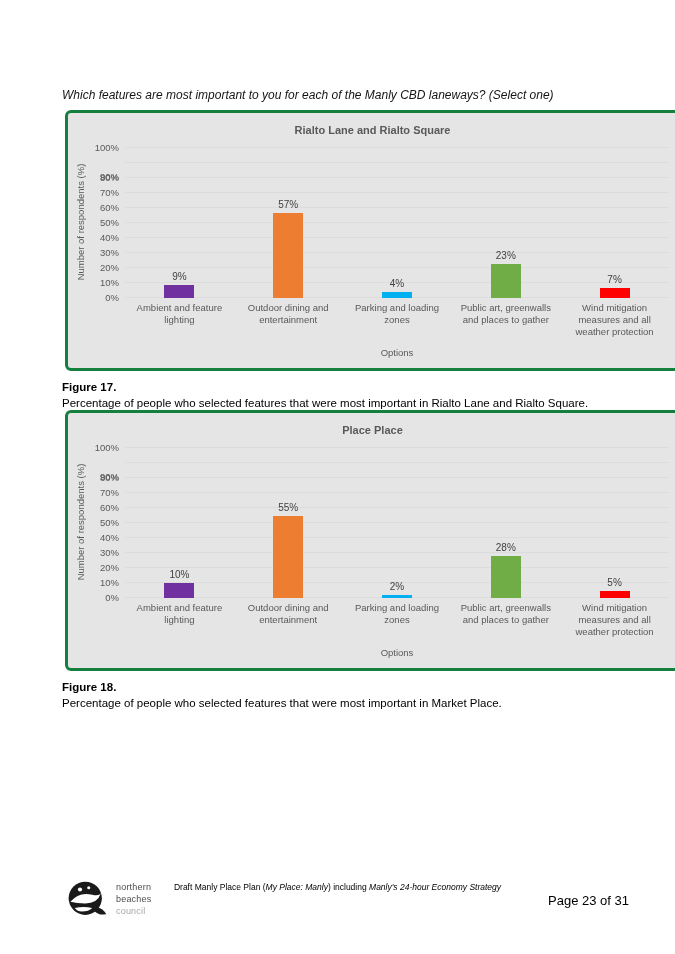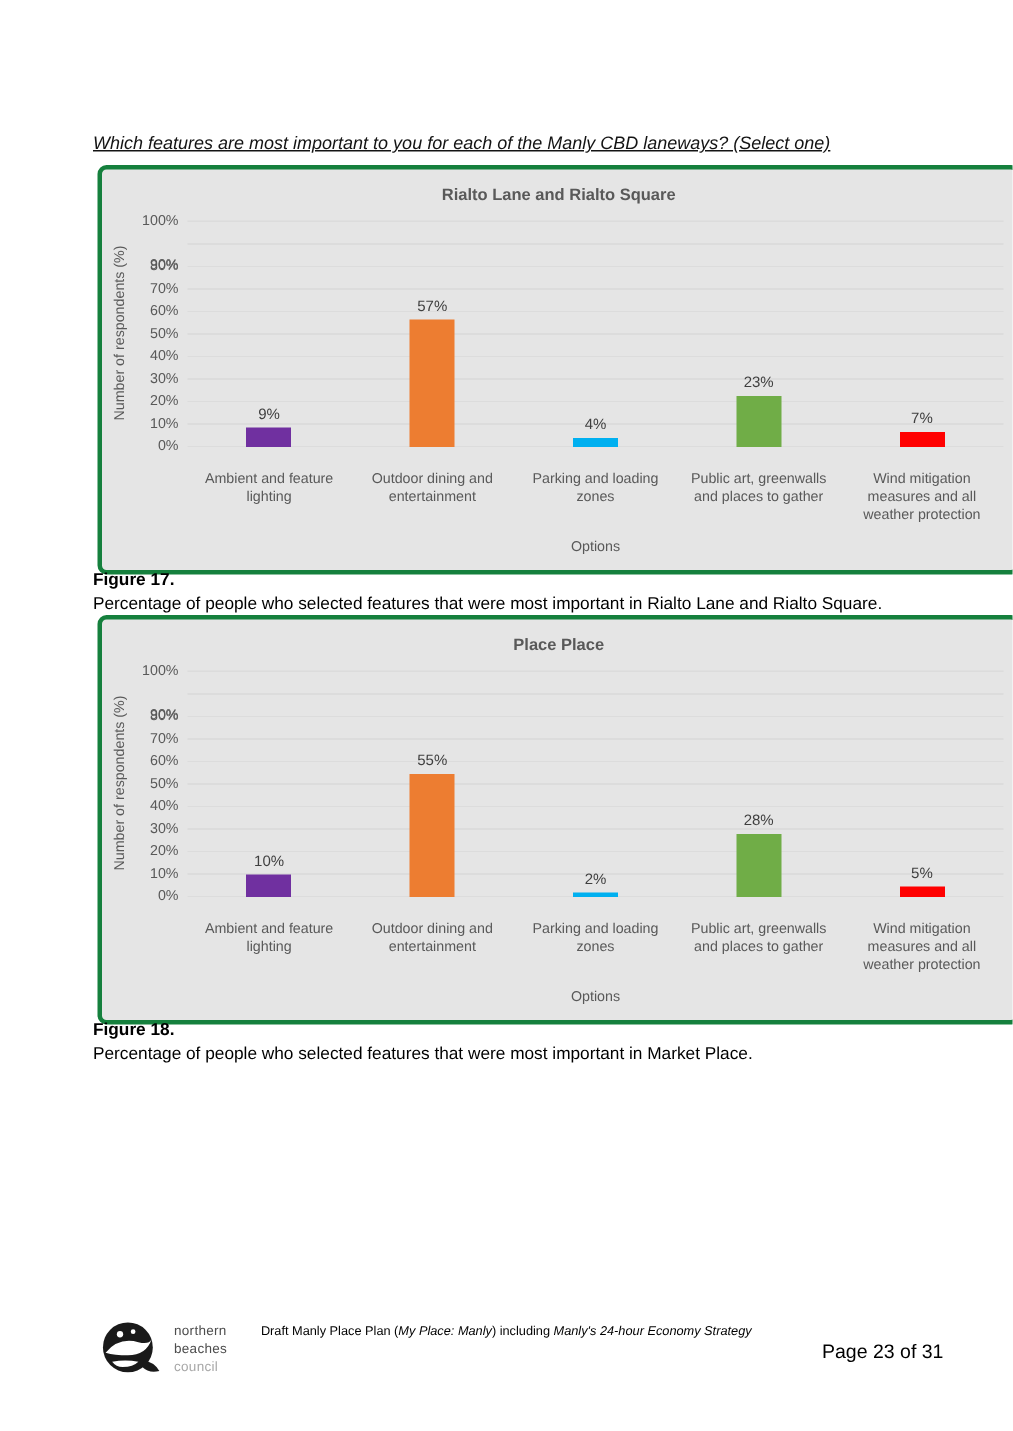--- a/index.html
+++ b/index.html
@@ -2,21 +2,21 @@
 <html><head>
 <meta charset="utf-8">
 <style>
   html,body{margin:0;padding:0;}
   body{
     width:675px;height:954px;position:relative;background:#ffffff;
     font-family:"Liberation Sans",sans-serif;color:#000;overflow:hidden;
   }
   .question{
     position:absolute;left:62px;top:76px;width:560px;
-    font-size:12px;font-style:italic;color:#141414;text-decoration:underline;
+    font-size:12px;font-style:italic;color:#141414;
   }
   
   .chart-box{
     position:absolute;left:65px;width:615px;background:#e5e5e5;
     border:3px solid #15803d;border-radius:6px;padding:8px 0 10px;
     box-sizing:border-box;
   }
   #chart1{top:110px;}
   #chart2{top:410px;}
   .chart-title{
@@ -37,21 +37,21 @@
   .tick:nth-child(10){top:131px}.tick:nth-child(11){top:146px}
   .plot-col{flex:1;min-width:0;padding-right:8px;}
   .plot{
     height:150px;display:flex;position:relative;
     border-top:1px solid #dcdcdc;
     background:repeating-linear-gradient(to top,#dcdcdc 0,#dcdcdc 1px,transparent 1px,transparent 15px);
   }
   .slot{flex:1;min-width:0;display:flex;flex-direction:column;align-items:center;justify-content:flex-end;}
   .bar-label{font-size:10px;color:#3f3f3f;line-height:1;margin-bottom:3px;}
   .bar{width:30px;flex:none;}
-  .cats{display:flex;margin-top:16px;}
+  .cats{display:flex;margin-top:4px;}
   .cat{flex:1;min-width:0;text-align:center;font-size:9.5px;line-height:1.25;color:#595959;padding:0 4px;}
   .xlabel{text-align:center;font-size:9.5px;color:#595959;margin-top:9px;}
   
   .caption{position:absolute;left:62px;width:558px;display:flex;font-size:11.5px;line-height:1.45;color:#000;flex-direction:column;}
   #fig17{top:367px;}
   #fig18{top:667px;}
   .caption-label{font-weight:bold;flex:none;width:64px;}
   .caption-text{flex:1;}
   
   .footer{position:absolute;left:0;top:876px;width:675px;height:55px;}

